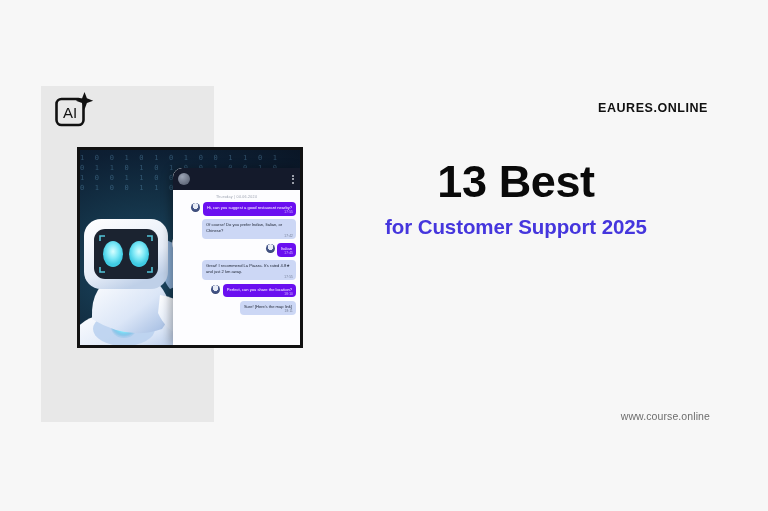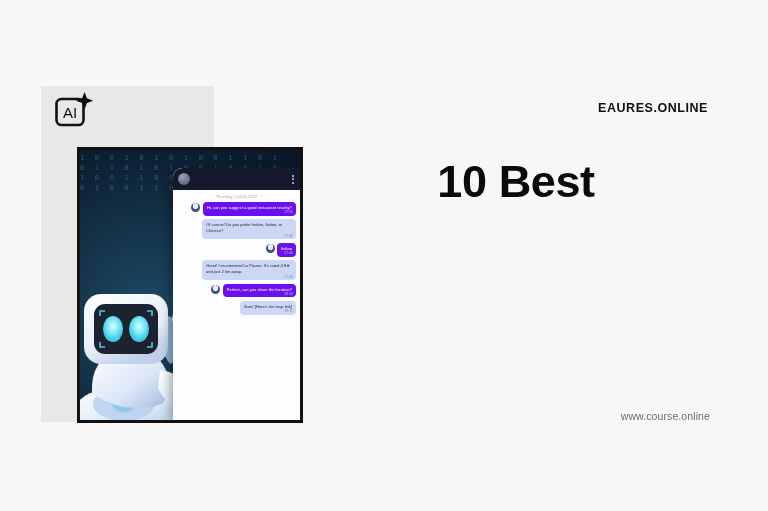--- a/index.html
+++ b/index.html
@@ -34,21 +34,21 @@
     height: 42px;
   }
   .ai-badge svg { display: block; }
 
   
   .chat-card {
     position: absolute;
     left: 77px;
     top: 147px;
     width: 226px;
-    height: 276px;
+    height: 201px;
     border: 3px solid #111111;
     box-sizing: border-box;
     overflow: hidden;
     background: #0d1b2e;
   }
   .chat-inner {
     position: absolute;
     inset: 0;
     overflow: hidden;
   }
@@ -365,16 +365,17 @@
         </div>
       </div>
     </div>
 
   </div>
 </div>
 
 <div class="brand-label">EAURES.ONLINE</div>
 
 <div class="headline-block">
-  <div class="headline">10 Best</div>
+  <div class="headline">13 Best</div>
+  <div class="subhead">for Customer Support 2025</div>
 </div>
 
 <div class="site-url">www.course.online</div>
 
 </body></html>

